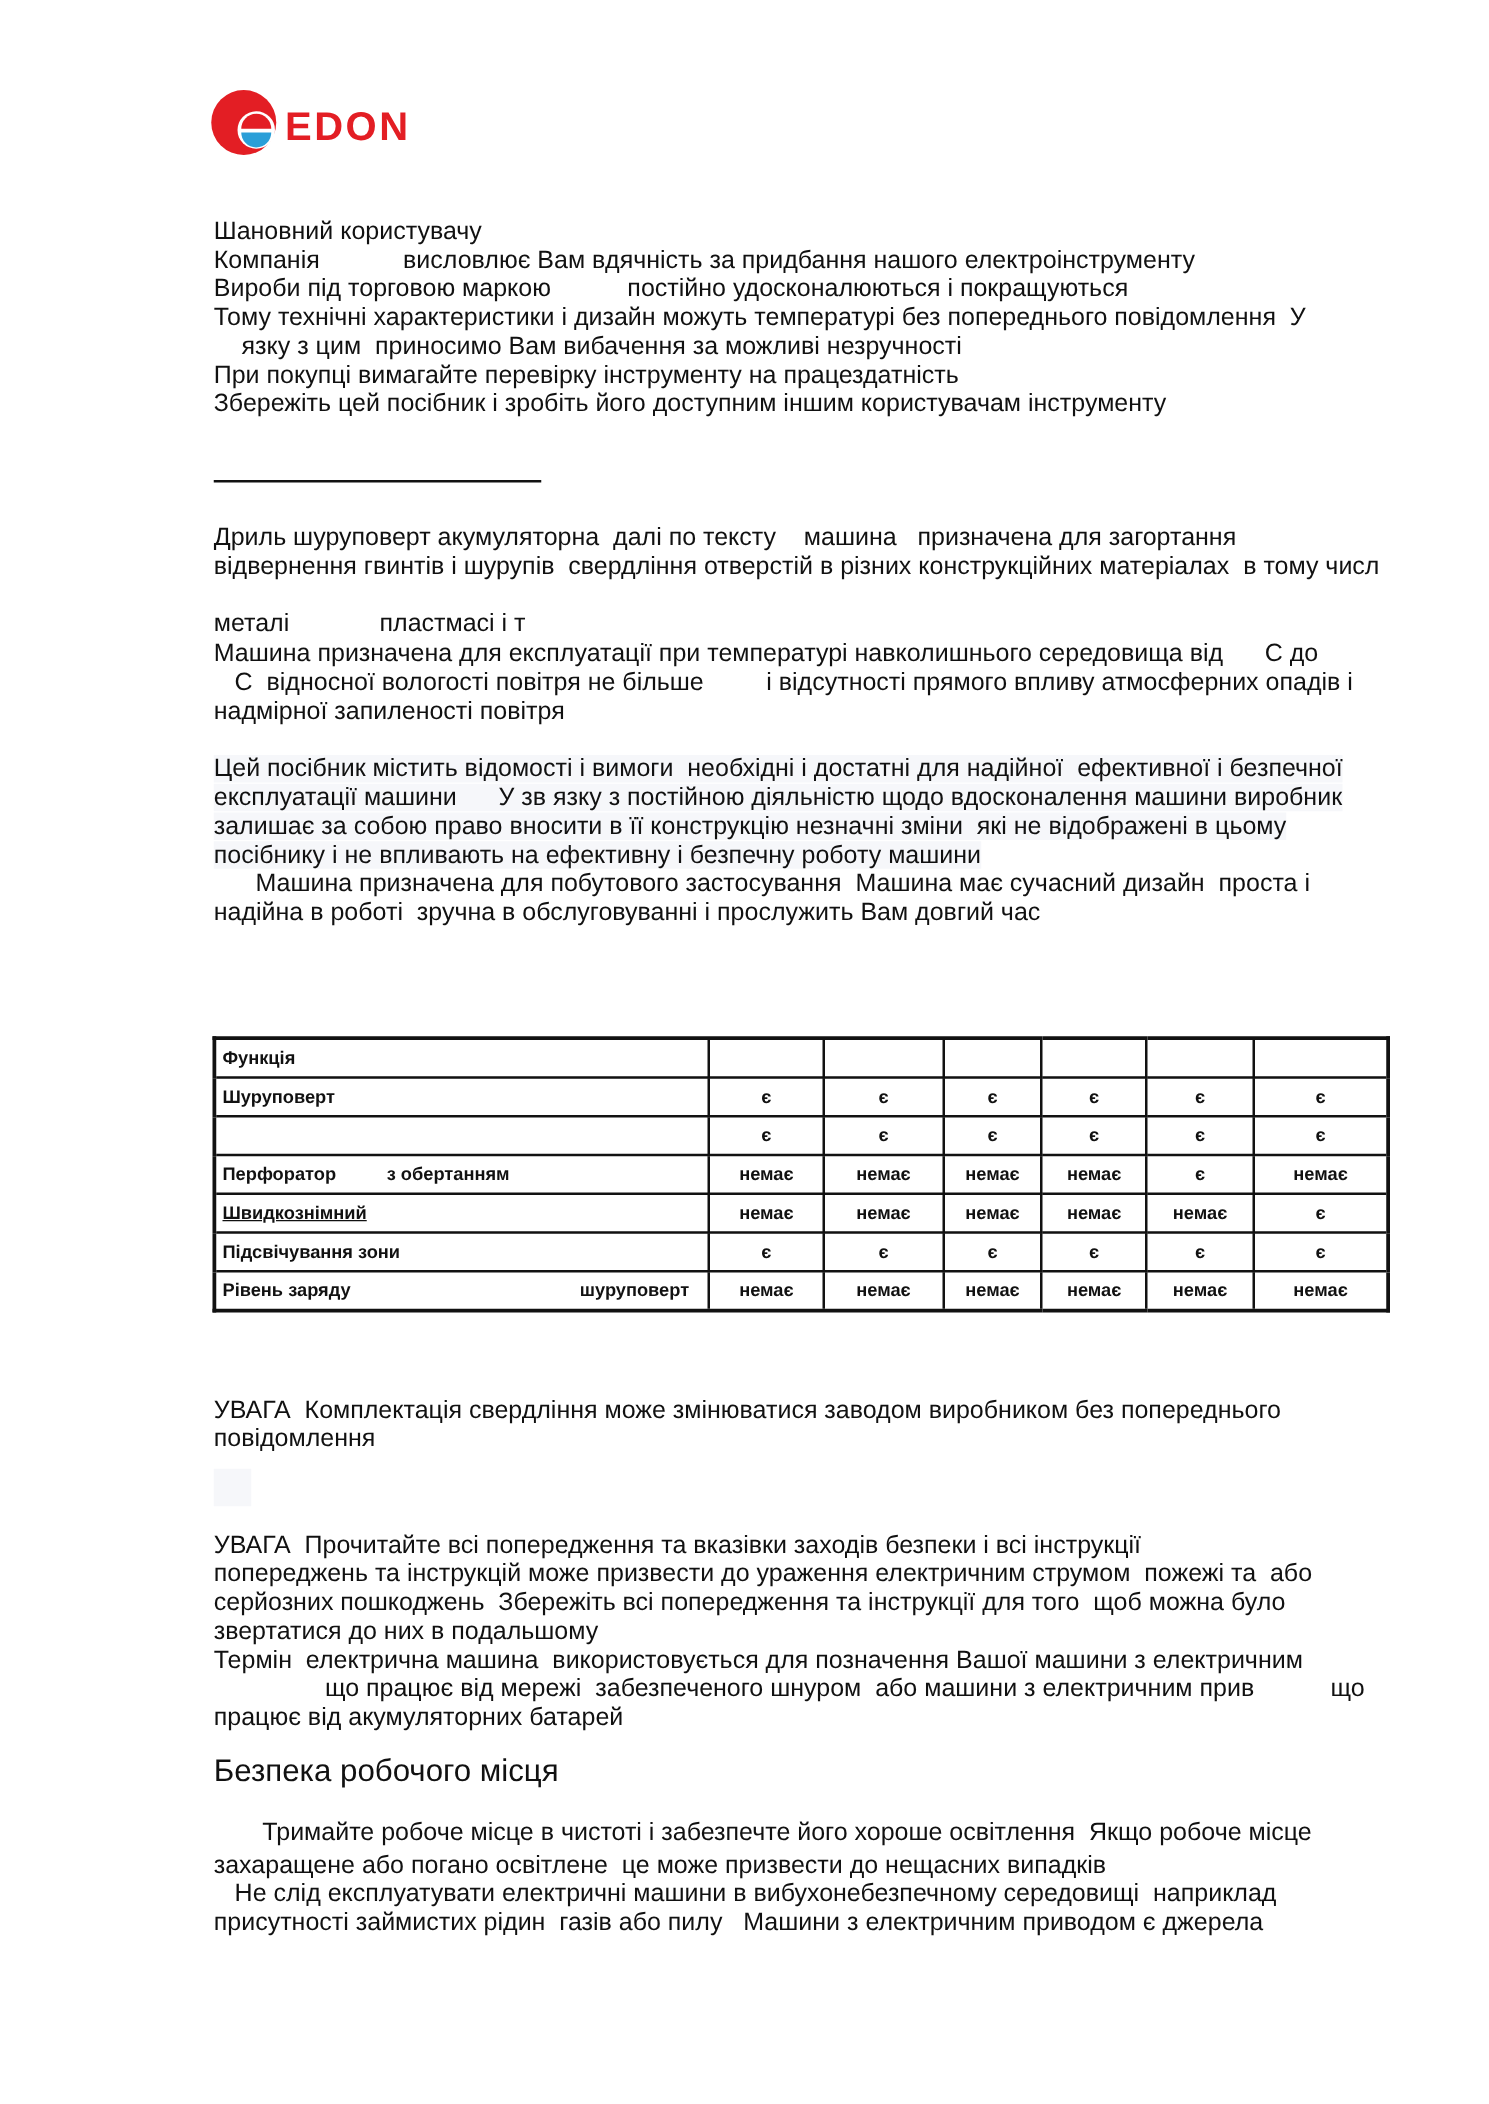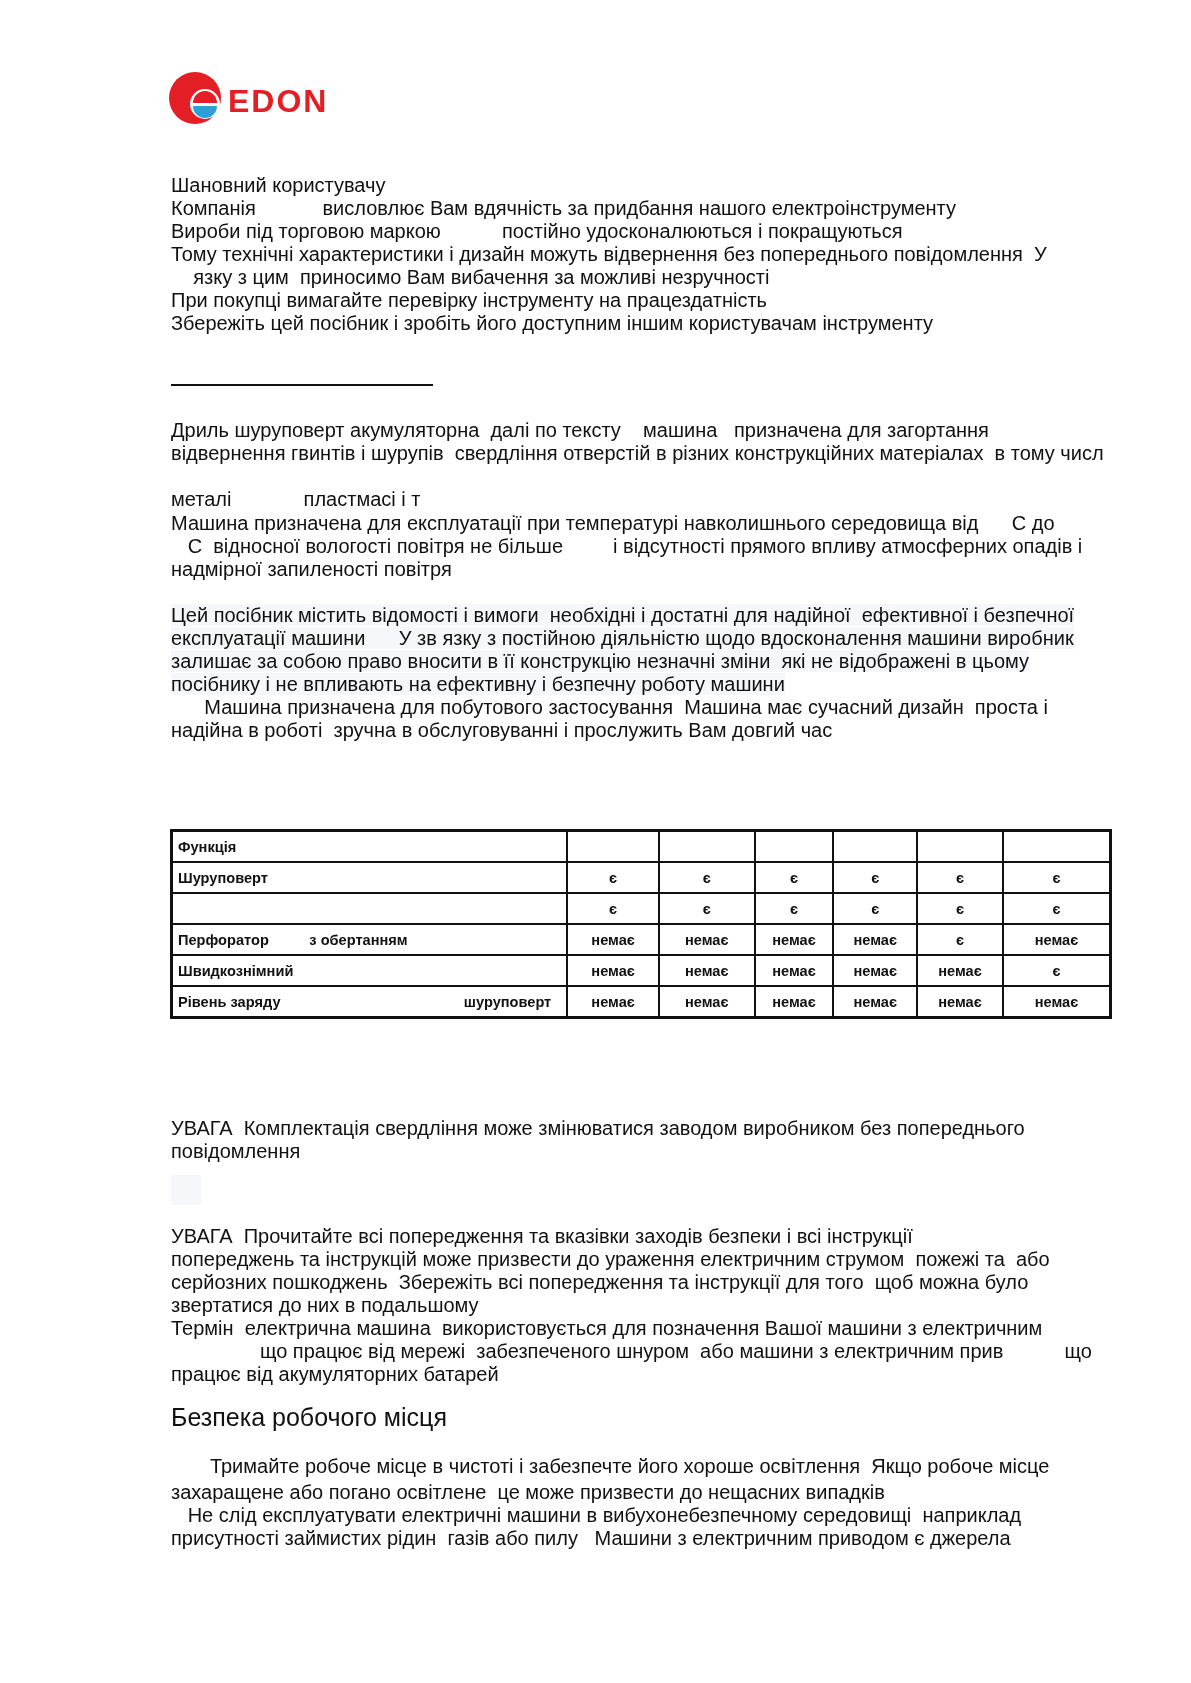--- a/index.html
+++ b/index.html
@@ -31,21 +31,21 @@
     <circle cx="37" cy="36" r="15" fill="#ffffff"></circle>
     <path d="M25 38 A12 12 0 0 0 49 38 Z" fill="#2a9fd8"></path>
     <path d="M25 35 A12 12 0 0 1 49 35 Z" fill="#e31e24"></path>
     <text x="60" y="44" font-family="Liberation Sans, sans-serif" font-size="32" font-weight="bold" fill="#e31e24" letter-spacing="2">EDON</text>
   </svg>
 </div>
 
 <div class="txt" style="top:174px">Шановний користувачу</div>
 <div class="txt" style="top:197px">Компанія            висловлює Вам вдячність за придбання нашого електроінструменту</div>
 <div class="txt" style="top:220px">Вироби під торговою маркою           постійно удосконалюються і покращуються</div>
-<div class="txt" style="top:243px">Тому технічні характеристики і дизайн можуть відвернення без попереднього повідомлення  У</div>
+<div class="txt" style="top:243px">Тому технічні характеристики і дизайн можуть температурі без попереднього повідомлення  У</div>
 <div class="txt" style="top:266px">    язку з цим  приносимо Вам вибачення за можливі незручності</div>
 <div class="txt" style="top:289px">При покупці вимагайте перевірку інструменту на працездатність</div>
 <div class="txt" style="top:312px">Збережіть цей посібник і зробіть його доступним іншим користувачам інструменту</div>
 
 <div class="rule"></div>
 
 <div class="txt" style="top:419px">Дриль шуруповерт акумуляторна  далі по тексту    машина   призначена для загортання</div>
 <div class="txt" style="top:442px">відвернення гвинтів і шурупів  свердління отверстій в різних конструкційних матеріалах  в тому числ</div>
 <div class="txt" style="top:488px">металі             пластмасі і т</div>
 
@@ -118,29 +118,43 @@
         <td class="v">немає</td>
         <td class="v">немає</td>
         <td class="v">немає</td>
         <td class="v">немає</td>
         <td class="v">є</td>
         <td class="v">немає</td>
       </tr>
       <tr>
         <td>
           <div class="fn-cell">
-            <span style="white-space: pre;">Швидкознімний</span>
+            <span style="white-space: pre; text-decoration: underline;">Швидкознімний</span>
             <span style="margin-right: 10px;"></span>
           </div>
         </td>
         <td class="v">немає</td>
         <td class="v">немає</td>
         <td class="v">немає</td>
         <td class="v">немає</td>
         <td class="v">немає</td>
+        <td class="v">є</td>
+      </tr>
+      <tr>
+        <td>
+          <div class="fn-cell">
+            <span style="white-space: pre;">Підсвічування зони</span>
+            <span style="margin-right: 10px;"></span>
+          </div>
+        </td>
+        <td class="v">є</td>
+        <td class="v">є</td>
+        <td class="v">є</td>
+        <td class="v">є</td>
+        <td class="v">є</td>
         <td class="v">є</td>
       </tr>
       <tr>
         <td>
           <div class="fn-cell">
             <span style="white-space: pre;">Рівень заряду</span>
             <span style="margin-right: 10px;">шуруповерт</span>
           </div>
         </td>
         <td class="v">немає</td>

